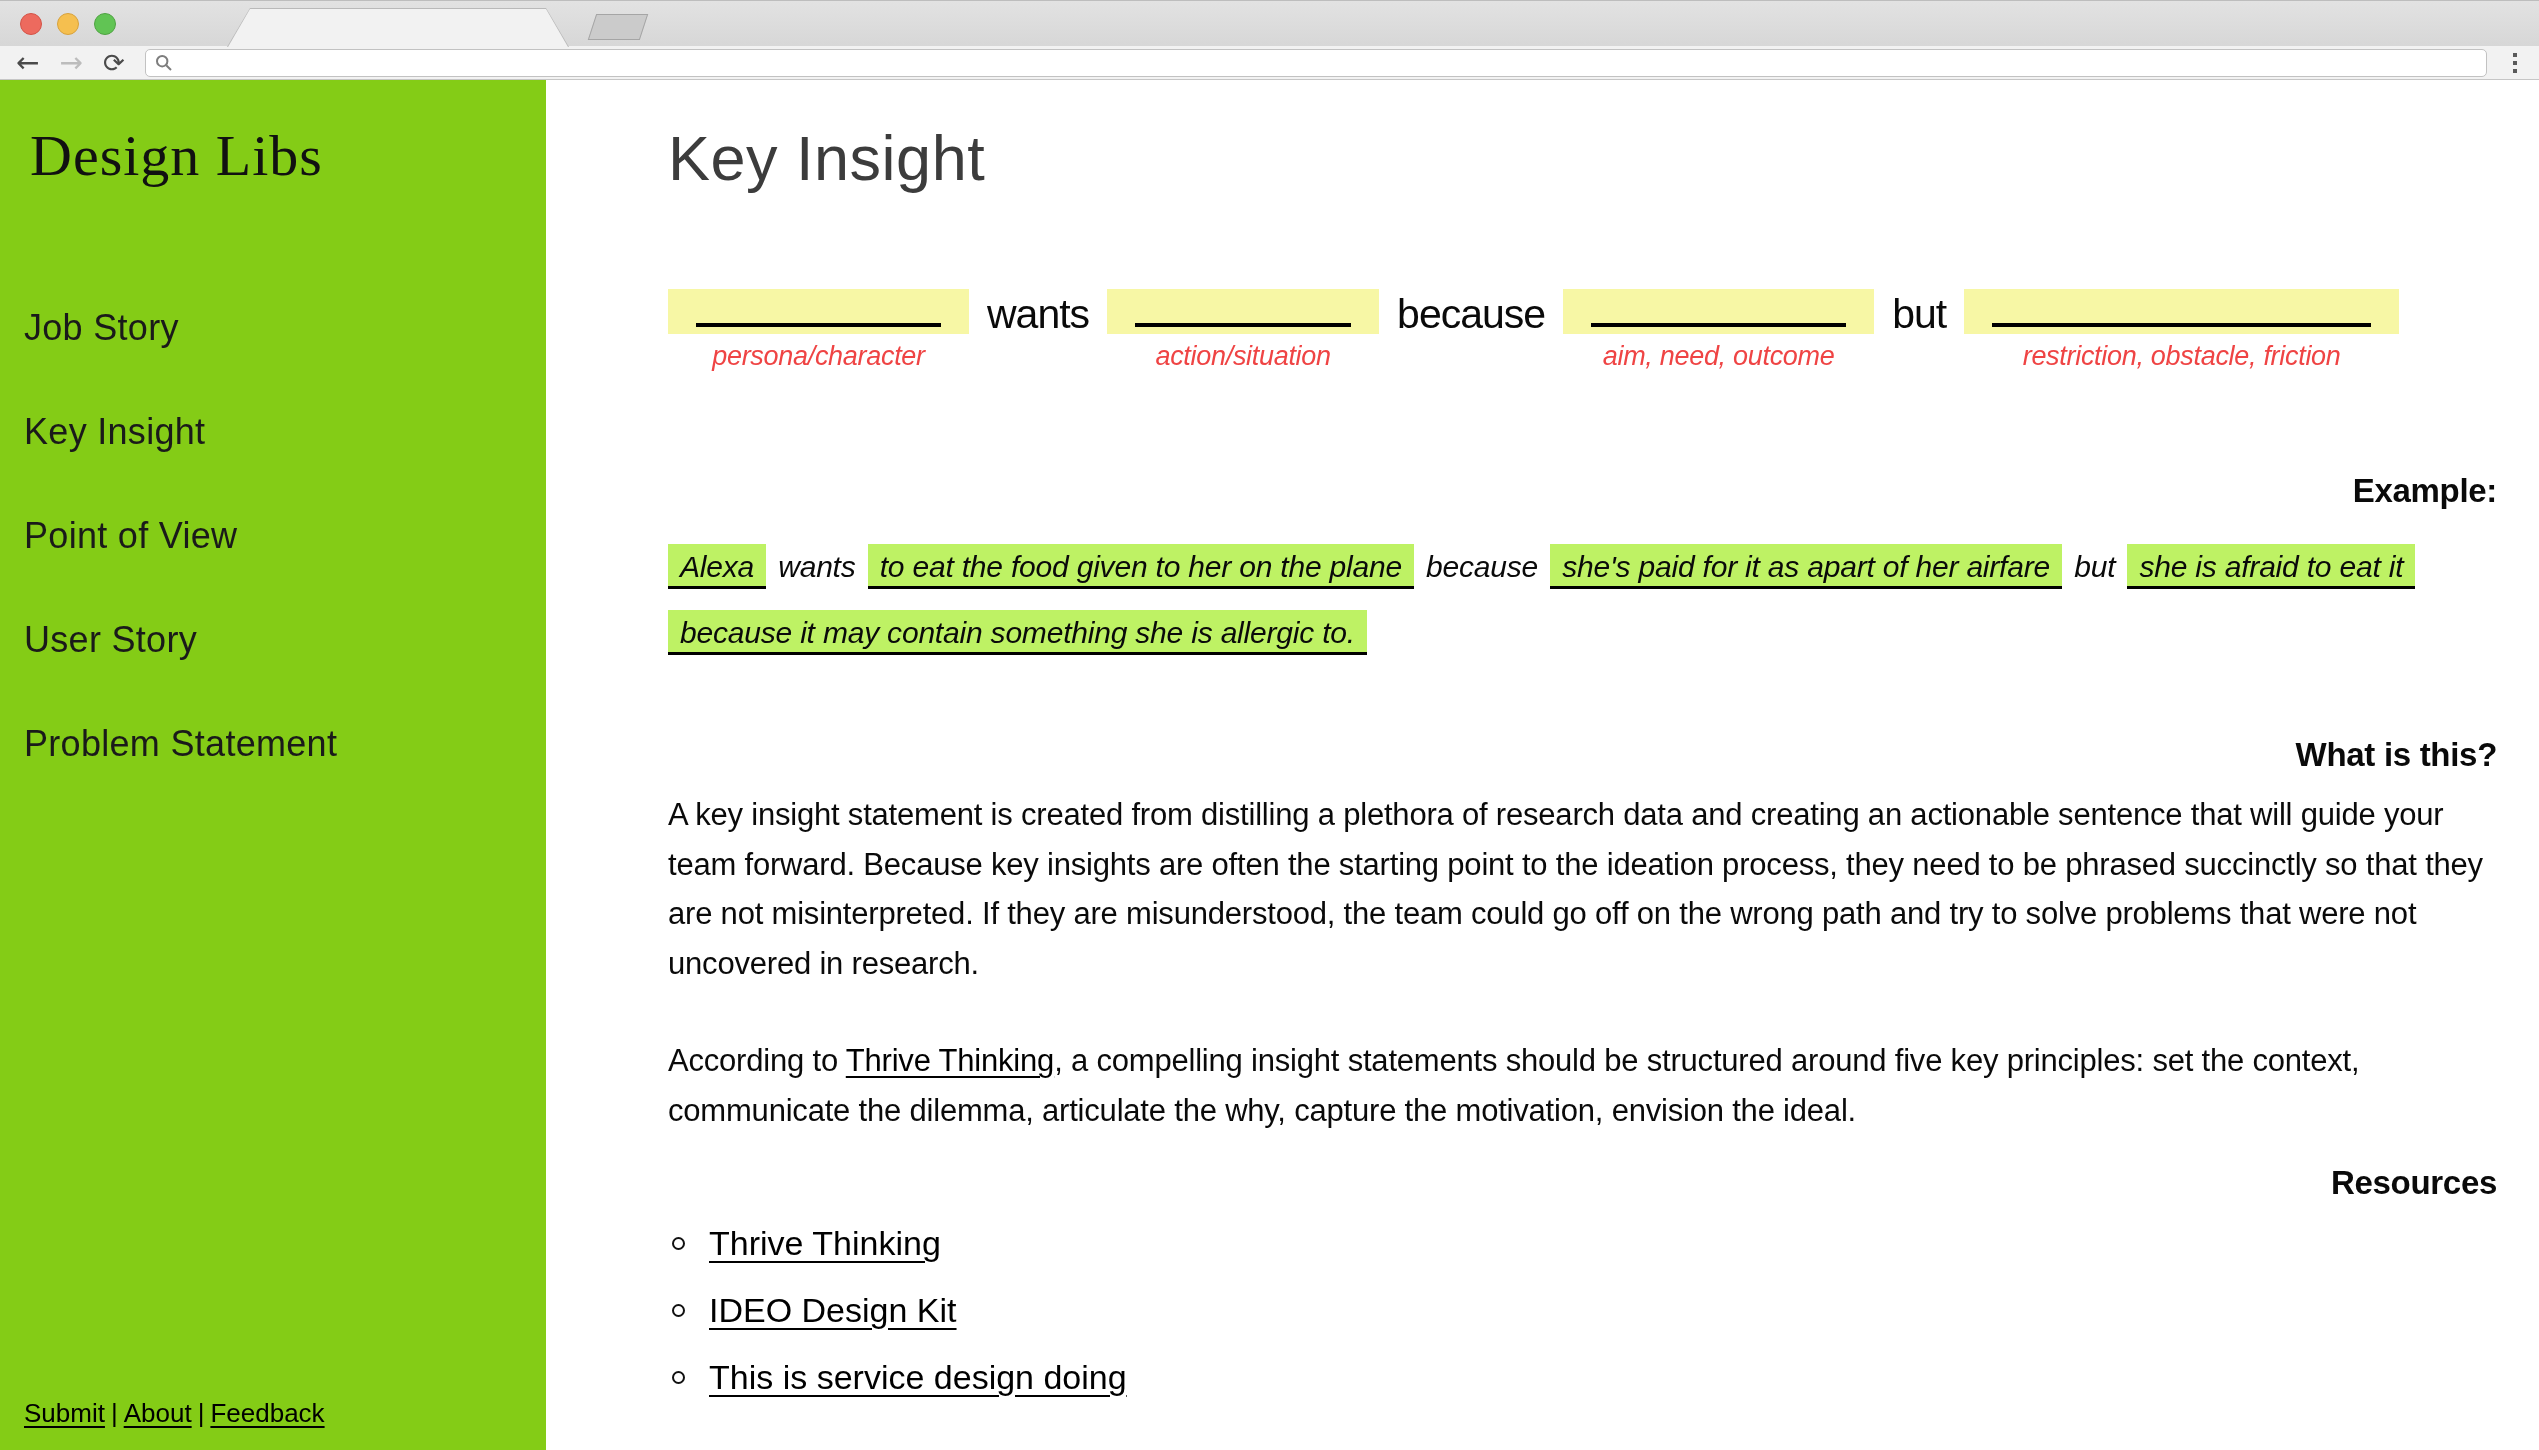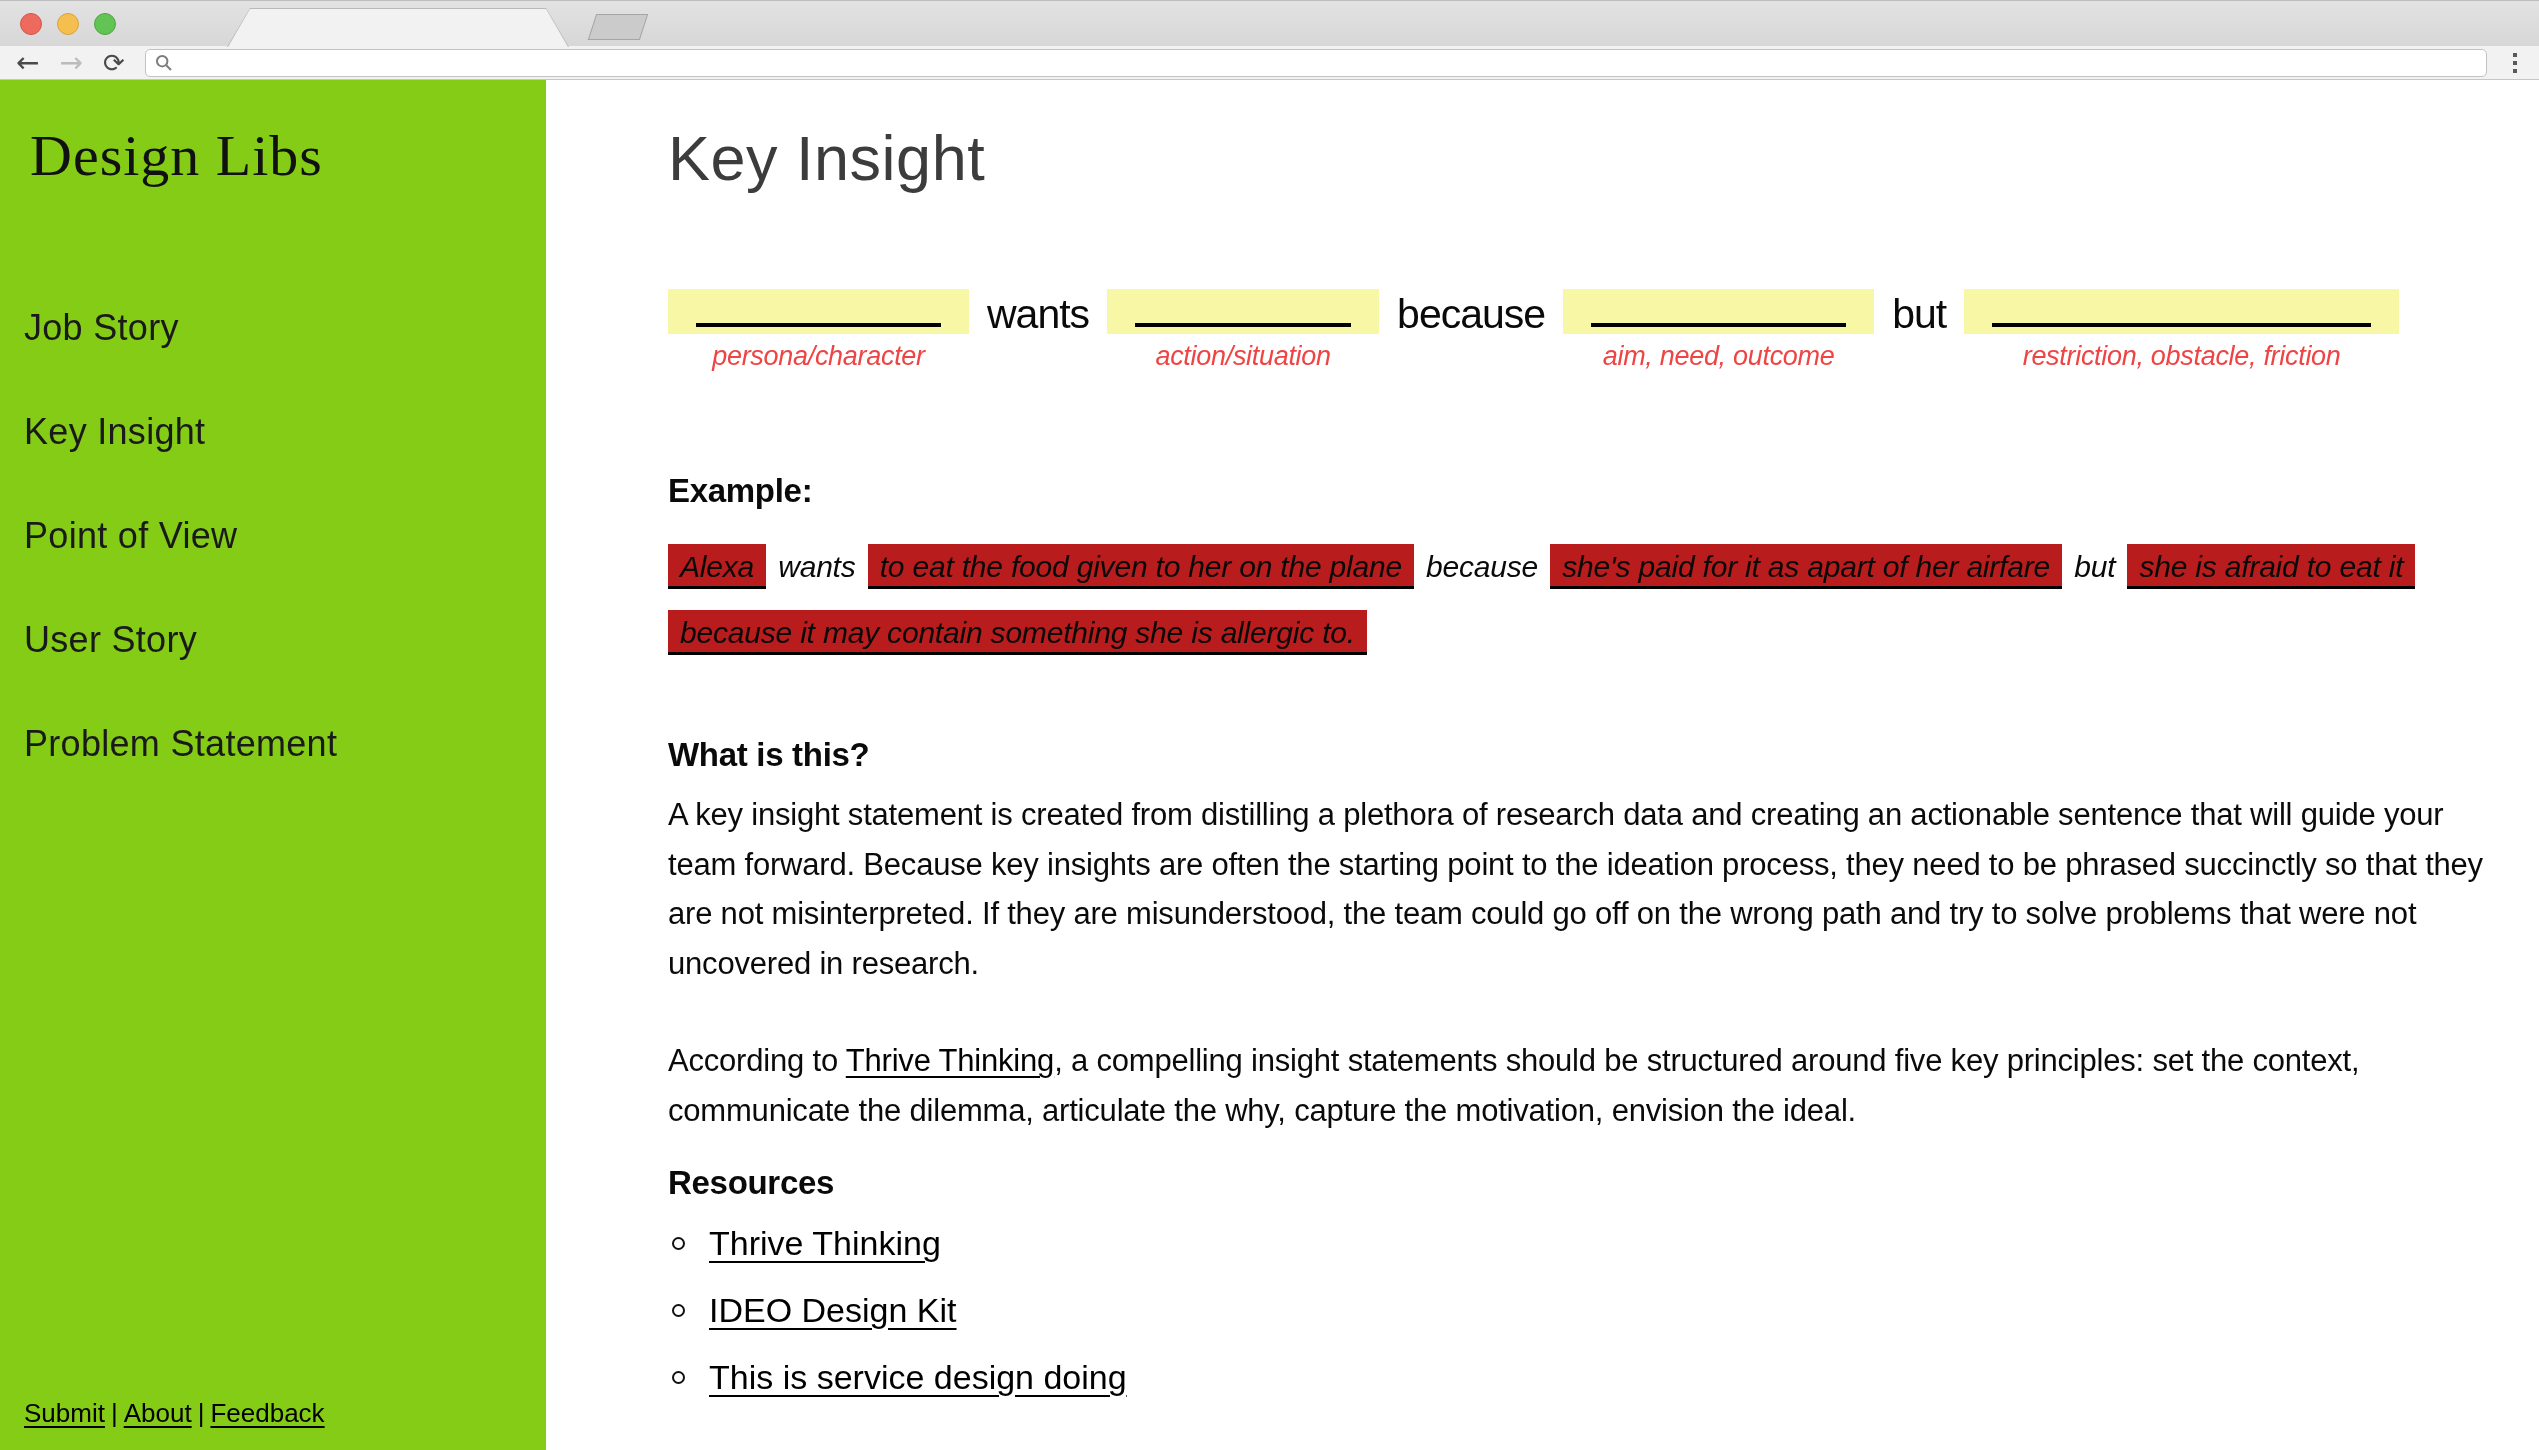--- a/index.html
+++ b/index.html
@@ -77,28 +77,28 @@
   
   .template-row { margin-top: 95px; display: flex; align-items: flex-end; gap: 18px; }
   .blank-group { display: flex; flex-direction: column; }
   .blank-box { height: 45px; background: #f7f7a5; position: relative; }
   .blank-box .line { position: absolute; left: 28px; right: 28px; bottom: 7px; height: 4px; background: #000; }
   .blank-label { margin-top: 7px; font-size: 27px; font-style: italic; text-align: center; letter-spacing: -0.3px; color: #ef4444; }
   .tpl-word { font-size: 41px; letter-spacing: -1px; color: #0a0a0a; margin-bottom: 34px; line-height: 1.15; }
   .w1 { width: 301px; } .w2 { width: 272px; } .w3 { width: 311px; } .w4 { width: 435px; }
 
   
-  .section-label { font-size: 33px; font-weight: 600; letter-spacing: -0.3px; color: #0a0a0a; }
+  .section-label { font-size: 33px; font-weight: 600; letter-spacing: -0.3px; color: #0a0a0a; text-align: right; }
   .lbl-example { margin-top: 100px; }
   .example-p {
     margin-top: 24px; font-size: 30px; font-style: italic; letter-spacing: -0.2px;
     line-height: 2.2; max-width: 1851px; color: #0a0a0a;
   }
   .hl {
-    background: #b91c1c; border-bottom: 3px solid #000;
+    background: #bef264; border-bottom: 3px solid #000;
     padding: 6px 12px 3px;
     -webkit-box-decoration-break: clone; box-decoration-break: clone;
   }
   .plain-seg { padding: 0 4px; }
 
   
   .lbl-what { margin-top: 70px; }
   .body-p {
     margin-top: 16px; font-size: 31px; line-height: 1.6; letter-spacing: -0.2px;
     max-width: 1841px; color: #0a0a0a;

